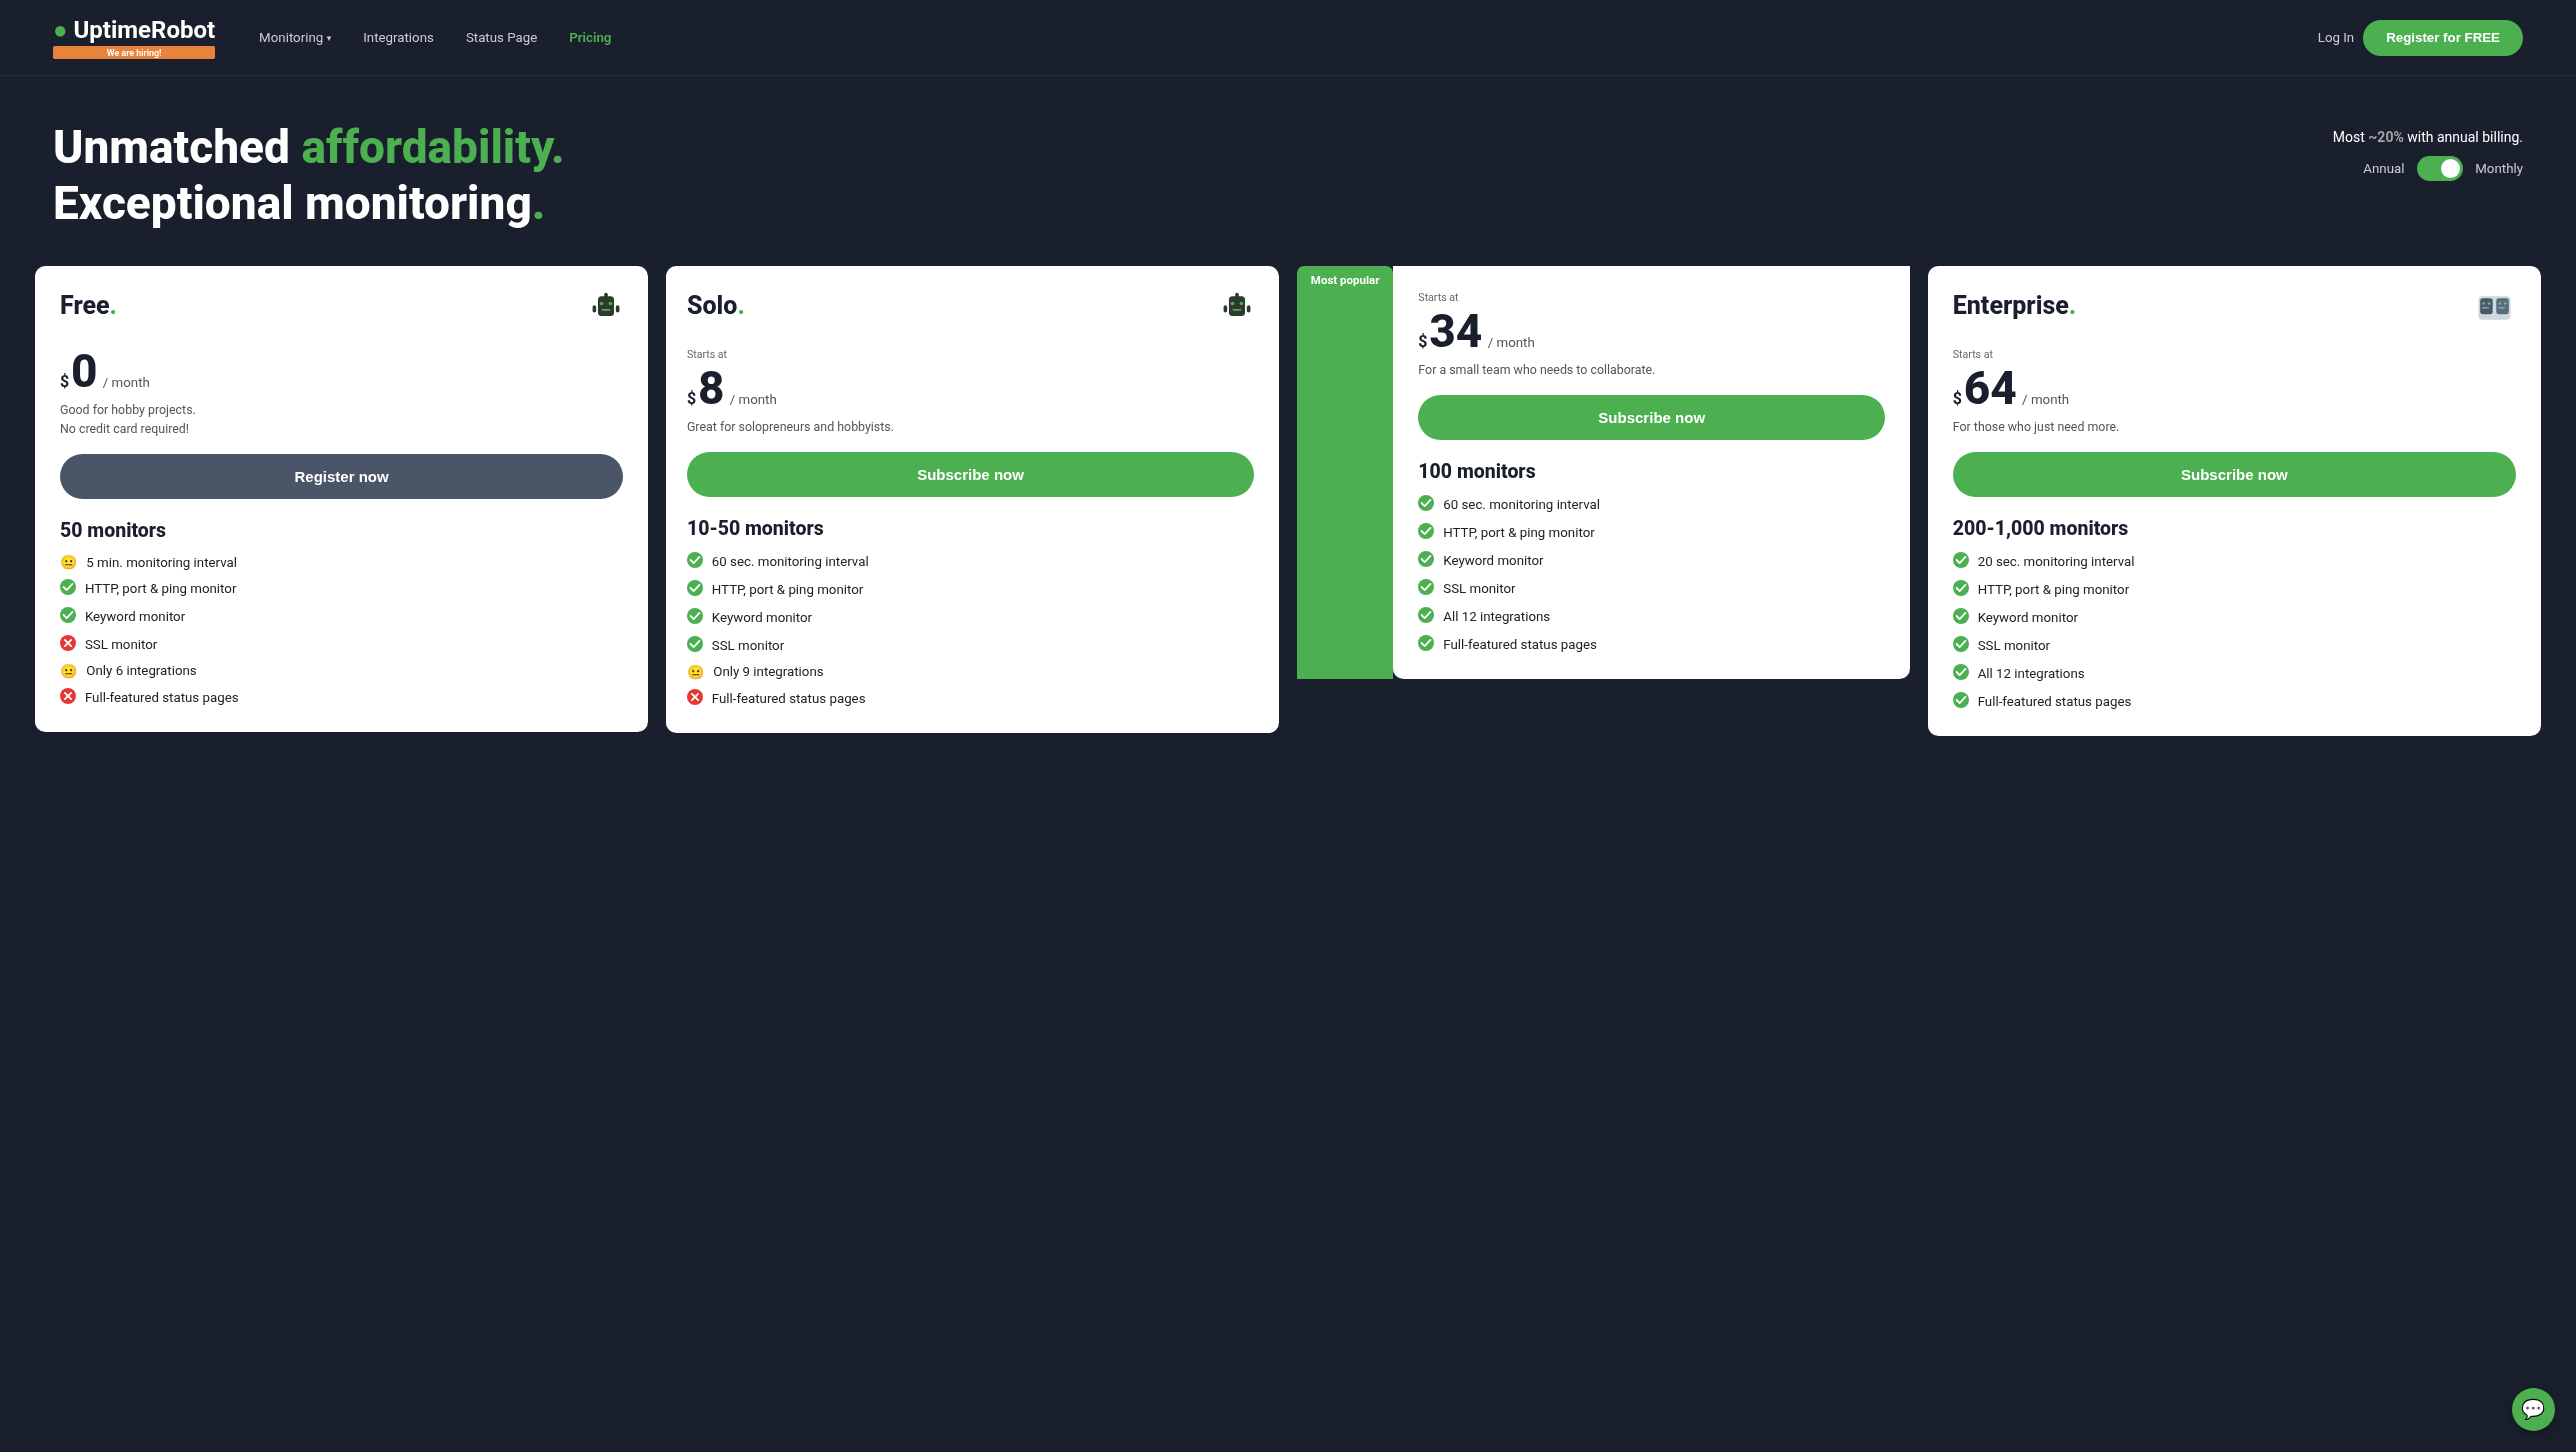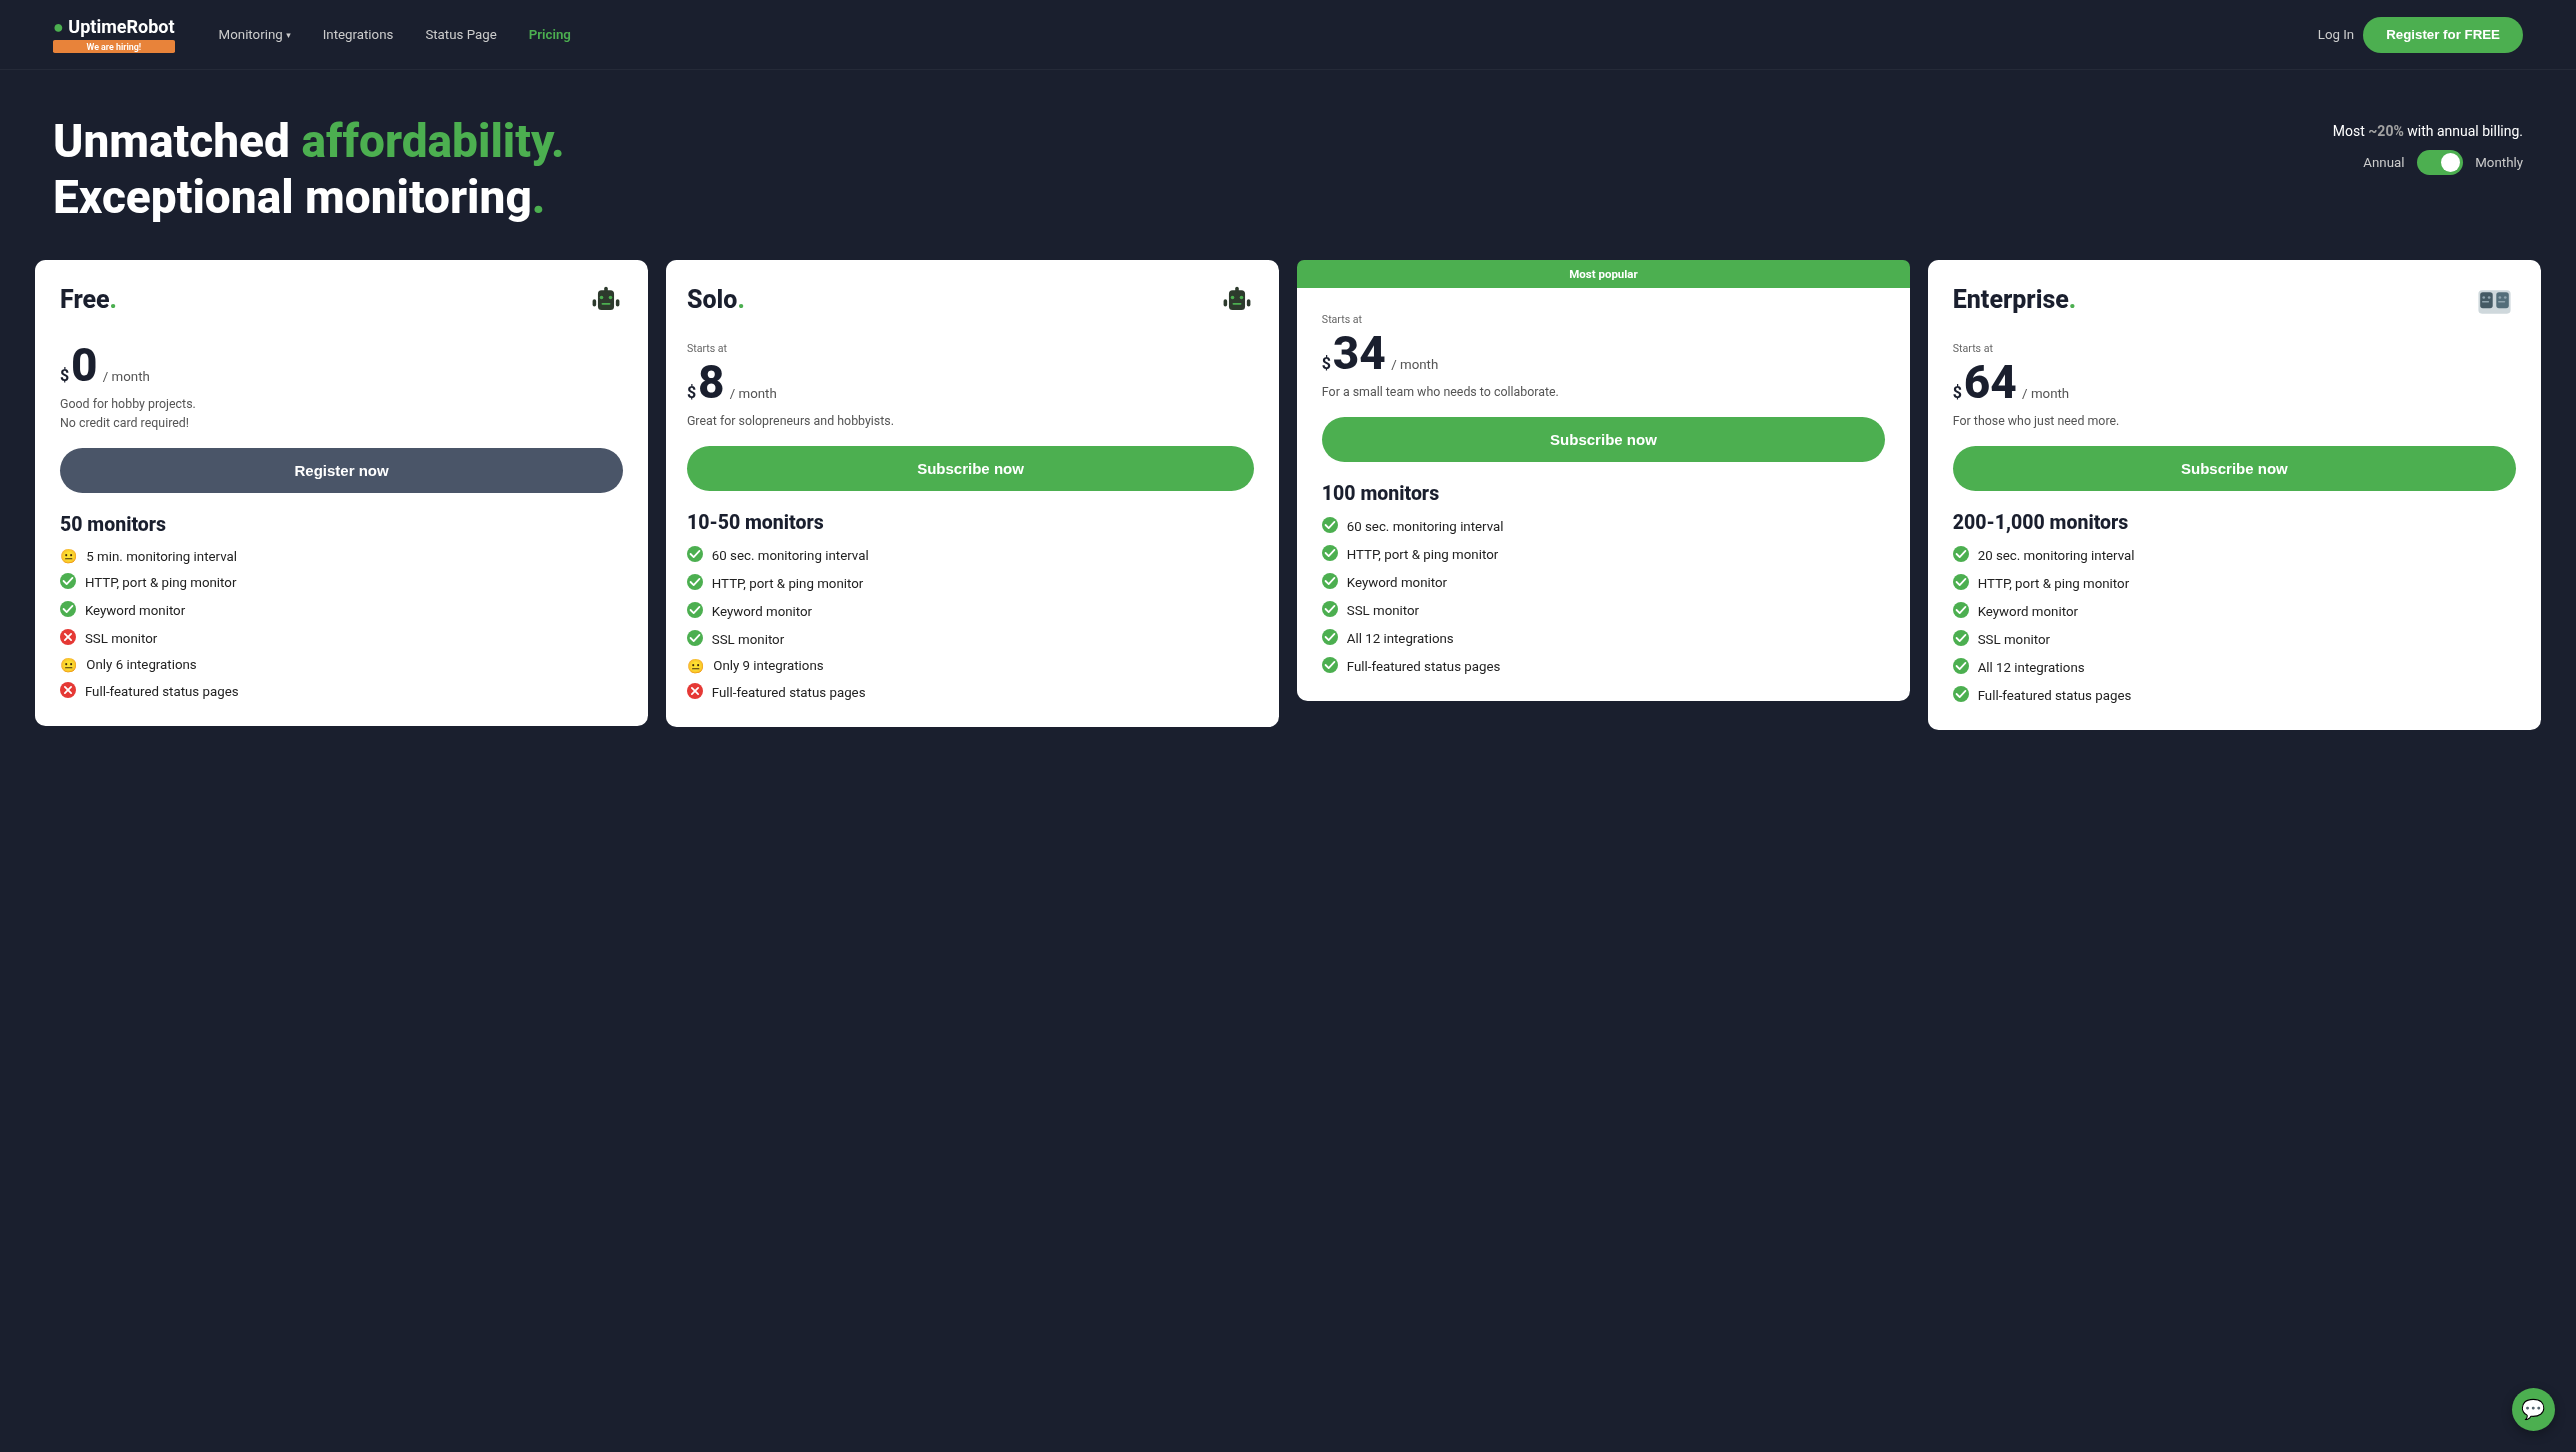--- a/index.html
+++ b/index.html
@@ -18,21 +18,21 @@
       padding: 16px 53px;
       background-color: #1a1f2e;
       border-bottom: 0.9px solid rgba(255,255,255,0.05);
     }
     .logo-area {
       display: flex;
       flex-direction: column;
       margin-right: 44px;
     }
     .logo-text {
-      font-size: 18px;
+      font-size: 24px;
       font-weight: 700;
       color: #fff;
     }
     .hiring-badge {
       background-color: #e8833a;
       color: #fff;
       font-size: 8.9px;
       font-weight: 600;
       padding: 1.8px 7px;
       border-radius: 1.8px;
@@ -149,21 +149,21 @@
     .pricing-section {
       padding: 8.9px 35px 35px;
       display: flex;
       gap: 17.7px;
       align-items: flex-start;
     }
 
     .plan-wrapper {
       flex: 1;
       display: flex;
-      flex-direction: column;
+      flex-direction: row;
     }
 
     .popular-badge {
       background-color: #4caf50;
       color: #fff;
       font-size: 11.5px;
       font-weight: 700;
       text-align: center;
       padding: 7px 14px;
       border-radius: 7px 7px 0 0;

